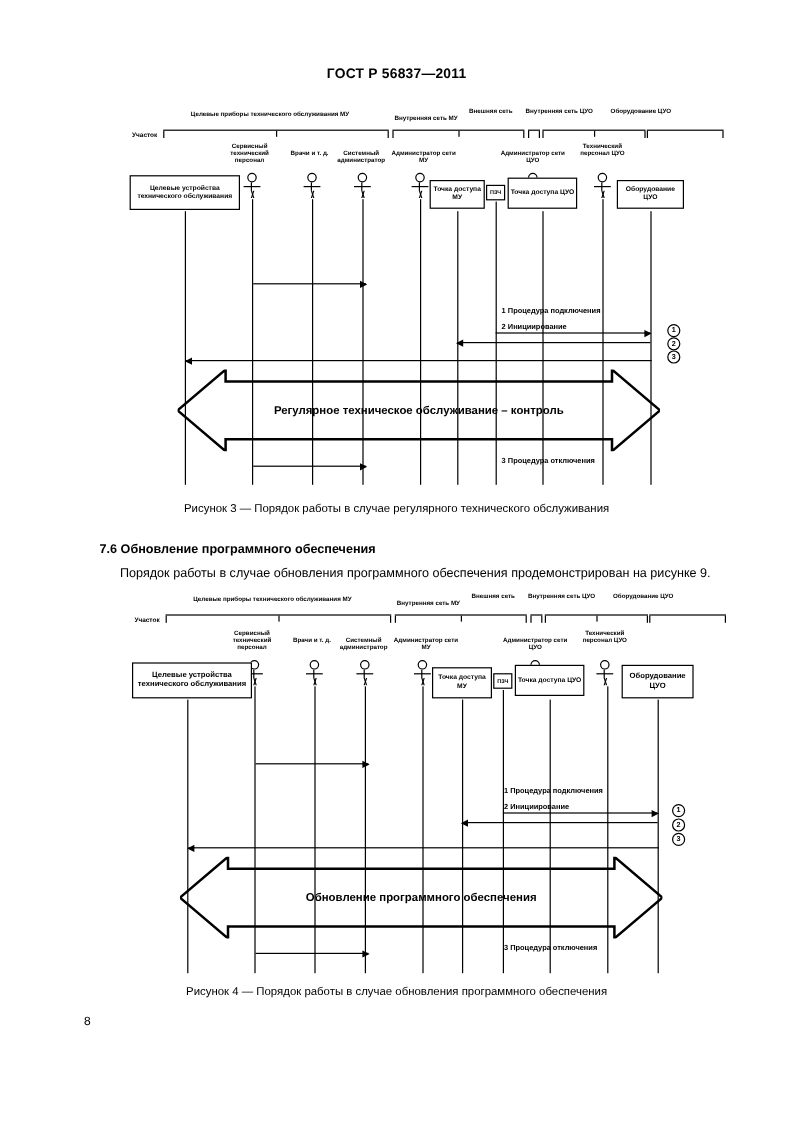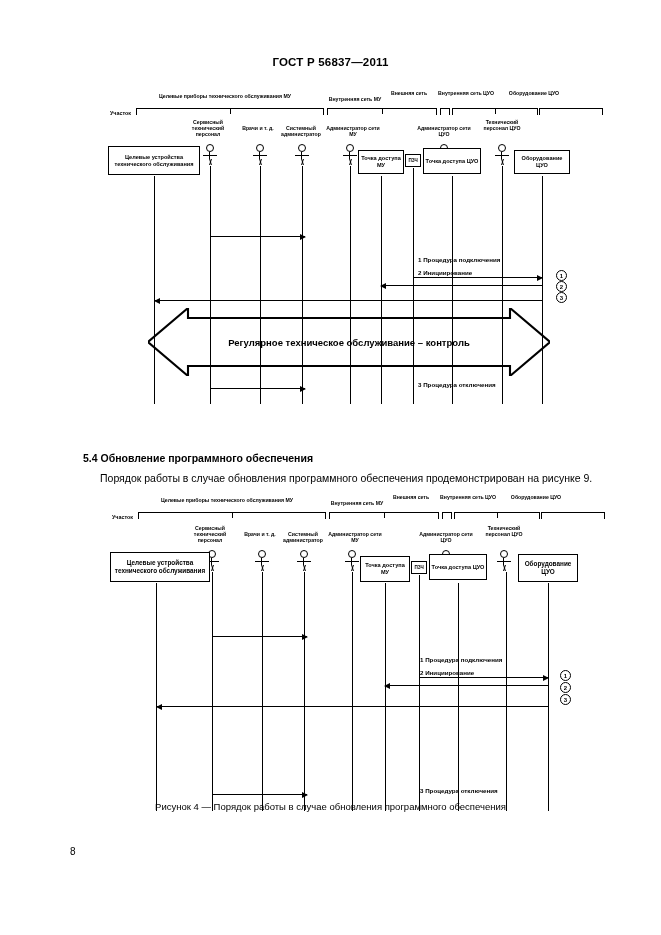--- a/index.html
+++ b/index.html
@@ -20,21 +20,21 @@
   .sect-heading{
     position:absolute;left:83px;top:452px;font-size:10.5px;font-weight:bold;
   }
   .body-par{
     position:absolute;left:100px;top:472px;width:500px;font-size:10.5px;
   }
   .figcap{
     position:absolute;width:661px;text-align:center;font-size:9.5px;
   }
   .figcap.c3{top:419px;}
-  .figcap.c4{top:801px;}
+  .figcap.c4{top:821px;}
   .pageno{
     position:absolute;left:70px;top:846px;font-size:10px;
   }
 
   
   .diagram{position:absolute;left:0;width:588px;}
   .d1{top:88px;height:325px;}
   .d2{top:492px;height:325px;}
 
   .diagram .inner{position:absolute;left:0;top:0;width:661px;height:325px;}
@@ -253,22 +253,23 @@
         </svg>
         <div class="cap">Регулярное техническое обслуживание – контроль</div>
       </div>
 
       <div class="harrow right" style="left:211px;top:300px;width:94px;"></div>
       <div class="steplabel" style="left:418px;top:293px;">3 Процедура отключения</div>
 
     </div>
   </div>
 
-
-  <div class="sect-heading">5.4 Обновление программного обеспечения</div>
+  <div class="figcap c3">Рисунок 3 — Порядок работы в случае регулярного технического обслуживания</div>
+
+  <div class="sect-heading">7.6 Обновление программного обеспечения</div>
   <div class="body-par">Порядок работы в случае обновления программного обеспечения продемонстрирован на рисунке 9.</div>
 
   <div class="diagram d2">
     <div class="inner">
 
       <div class="grp-label" style="left:122px;top:6px;width:210px;">Целевые приборы технического обслуживания МУ</div>
       <div class="grp-label" style="left:302px;top:9px;width:110px;">Внутренняя сеть МУ</div>
       <div class="grp-label" style="left:388px;top:3px;width:46px;">Внешняя сеть</div>
       <div class="grp-label" style="left:422px;top:3px;width:92px;">Внутренняя сеть ЦУО</div>
       <div class="grp-label" style="left:498px;top:3px;width:76px;">Оборудование ЦУО</div>
@@ -360,20 +361,26 @@
       <div class="steplabel" style="left:420px;top:177px;">2 Инициирование</div>
 
       <div class="harrow right" style="left:419px;top:185px;width:129px;"></div>
       <div class="harrow left" style="left:385px;top:193px;width:163px;"></div>
       <div class="harrow left" style="left:157px;top:214px;width:392px;"></div>
 
       <div class="circnum" style="left:560px;top:178px;">1</div>
       <div class="circnum" style="left:560px;top:190px;">2</div>
       <div class="circnum" style="left:560px;top:202px;">3</div>
 
+      <div class="bigarrow" style="left:150px;top:222px;width:402px;height:68px;">
+        <svg width="402" height="68" viewBox="0 0 402 68">
+          <path d="M40 10 L40 0 L0 34 L40 68 L40 58 L362 58 L362 68 L402 34 L362 0 L362 10 Z" fill="none" stroke="#000" stroke-width="2.1"></path>
+        </svg>
+        <div class="cap">Обновление программного обеспечения</div>
+      </div>
 
       <div class="harrow right" style="left:213px;top:302px;width:94px;"></div>
       <div class="steplabel" style="left:420px;top:295px;">3 Процедура отключения</div>
 
     </div>
   </div>
 
   <div class="figcap c4">Рисунок 4 — Порядок работы в случае обновления программного обеспечения</div>
 
   <div class="pageno">8</div>

